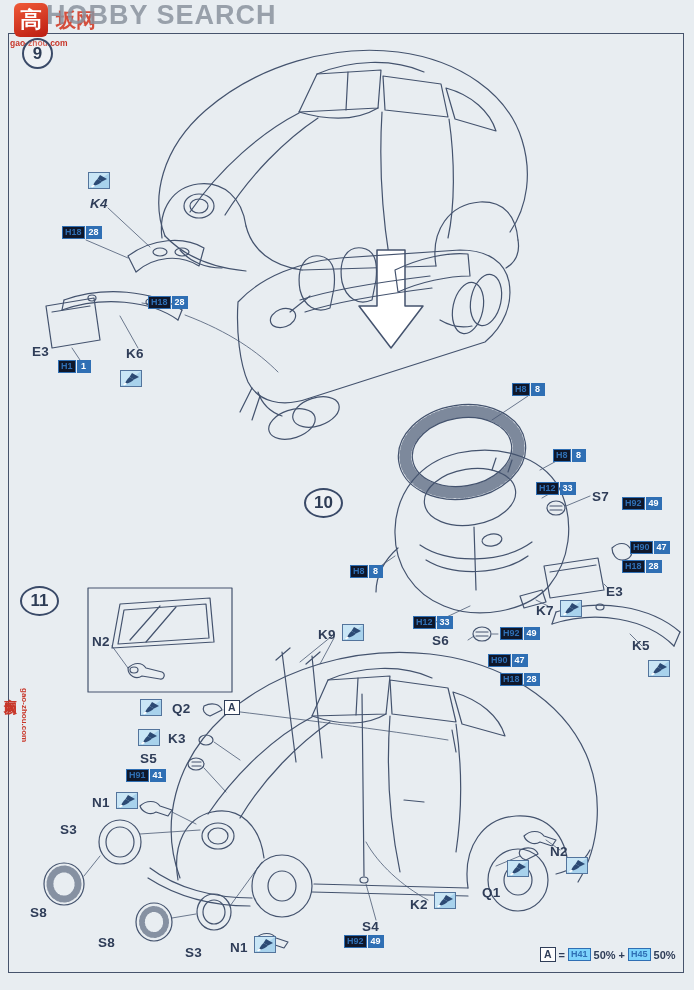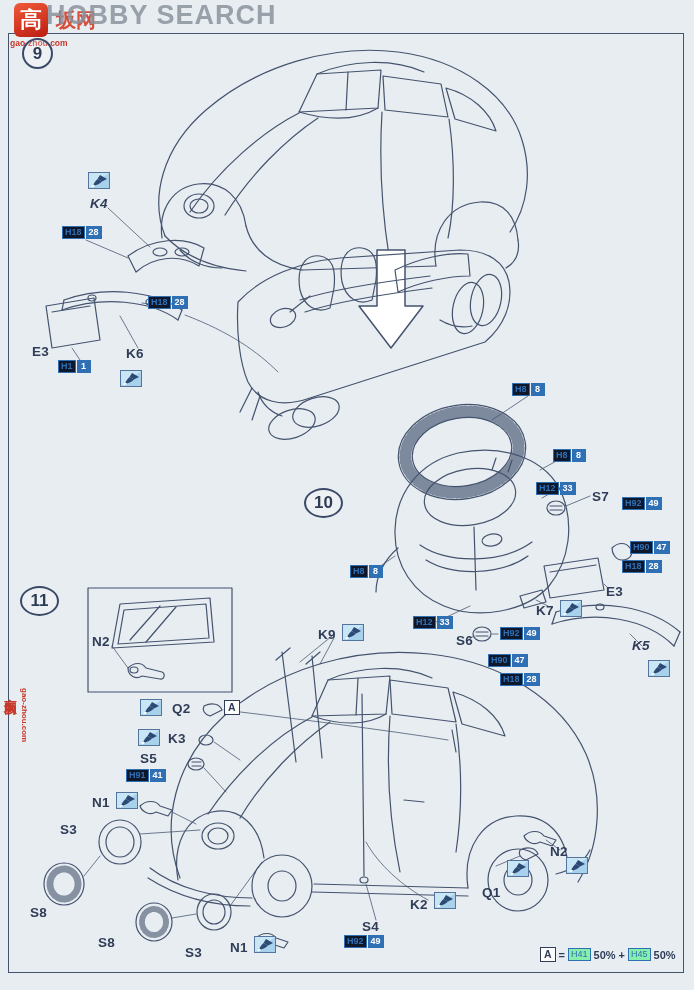--- a/index.html
+++ b/index.html
@@ -17,22 +17,22 @@
   .callout.paint .hbox{font-size:9px;font-weight:700;color:#2f6fb4;border:1.2px solid #2f6fb4;
         background:#0f172a;padding:0 2px;line-height:11px;display:inline-block;}
   .callout.paint .cbox{font-size:9px;font-weight:700;color:#fff;background:#2f6fb4;
         padding:0 3px;line-height:12.5px;display:inline-block;margin-left:1px;min-width:8px;text-align:center;}
   .callout.brush{width:20px;height:15px;border:1px solid #53749c;background:#c9e6f6;}
   .callout.brush svg{display:block;width:20px;height:15px;}
   .callout.abox{font-size:10.5px;font-weight:700;color:#2f3d58;border:1.3px solid #2f3d58;
         background:#fdfdfd;padding:0 3px;line-height:13px;}
   .legend{position:absolute;left:540px;top:947px;display:flex;align-items:center;gap:3px;
         font-size:11px;color:#2f3d58;font-weight:700;}
-  .legend .hbox-o{font-size:9px;font-weight:400;color:#2f6fb4;border:1.2px solid #2f6fb4;
-        background:#86efac;padding:0 2px;line-height:11px;}
+  .legend .hbox-o{font-size:9px;font-weight:700;color:#2f6fb4;border:1.2px solid #2f6fb4;
+        background:#7dd3fc;padding:0 2px;line-height:11px;}
   .wm-red-rest{position:absolute;left:56px;top:7px;font-size:20px;font-weight:700;color:rgba(210,60,40,.9);}
   .wm-hobby{position:absolute;left:46px;top:0;font-size:27px;font-weight:700;
         color:rgba(138,146,157,.85);letter-spacing:1px;}
   .logo{position:absolute;left:14px;top:3px;width:34px;height:34px;border-radius:6px;
         background:linear-gradient(160deg,#f05a38,#bb1d12);color:#fff;font-size:22px;font-weight:700;
         display:flex;align-items:center;justify-content:center;}
   .logo-url{position:absolute;left:10px;top:38px;font-size:8.5px;color:#c8372a;font-weight:700;}
   .wm-side{position:absolute;left:1px;top:688px;display:flex;flex-direction:row;color:#c8372a;}
   .wm-side .chars{writing-mode:vertical-rl;text-orientation:upright;font-weight:700;font-size:13px;letter-spacing:2px;}
   .wm-side .url{writing-mode:vertical-rl;font-size:8px;font-weight:700;margin-left:1px;}
@@ -308,38 +308,38 @@
       <div class="callout part" style="left: 606px; top: 584px;">E3</div>
       <div class="callout part" style="left: 536px; top: 603px;">K7</div>
       <div class="callout brush" style="left: 560px; top: 600px;">
         <svg viewBox="0 0 20 15">
           <path d="M0,15 L20,0 L20,15 Z" fill="#a8d2ec"></path>
           <path d="M11,2 L18,6 L13,8.5 L8.5,6 Z" fill="#2c4a74"></path>
           <path d="M4,12.5 C5,9.5 7,7.5 8.5,6 L13,8.5 C11,10.5 8,12.5 4,12.5 Z" fill="#2c4a74"></path>
           <path d="M2,13.5 L4.5,11.5 L6,13 L3,14.5 Z" fill="#ffffff"></path>
         </svg>
       </div>
-      <div class="callout part" style="left: 632px; top: 638px; font-style: italic;">K5</div>
+      <div class="callout part" style="left: 632px; top: 638px;">K5</div>
       <div class="callout brush" style="left: 648px; top: 660px;">
         <svg viewBox="0 0 20 15">
           <path d="M0,15 L20,0 L20,15 Z" fill="#a8d2ec"></path>
           <path d="M11,2 L18,6 L13,8.5 L8.5,6 Z" fill="#2c4a74"></path>
           <path d="M4,12.5 C5,9.5 7,7.5 8.5,6 L13,8.5 C11,10.5 8,12.5 4,12.5 Z" fill="#2c4a74"></path>
           <path d="M2,13.5 L4.5,11.5 L6,13 L3,14.5 Z" fill="#ffffff"></path>
         </svg>
       </div>
       <div class="callout paint" style="left: 350px; top: 565px;">
         <span class="hbox">H8</span>
         <span class="cbox">8</span>
       </div>
       <div class="callout paint" style="left: 413px; top: 616px;">
         <span class="hbox">H12</span>
         <span class="cbox">33</span>
       </div>
-      <div class="callout part" style="left: 456px; top: 633px;">S6</div>
+      <div class="callout part" style="left: 432px; top: 633px;">S6</div>
       <div class="callout paint" style="left: 500px; top: 627px;">
         <span class="hbox">H92</span>
         <span class="cbox">49</span>
       </div>
       <div class="callout paint" style="left: 488px; top: 654px;">
         <span class="hbox">H90</span>
         <span class="cbox">47</span>
       </div>
       <div class="callout paint" style="left: 500px; top: 673px;">
         <span class="hbox">H18</span>

